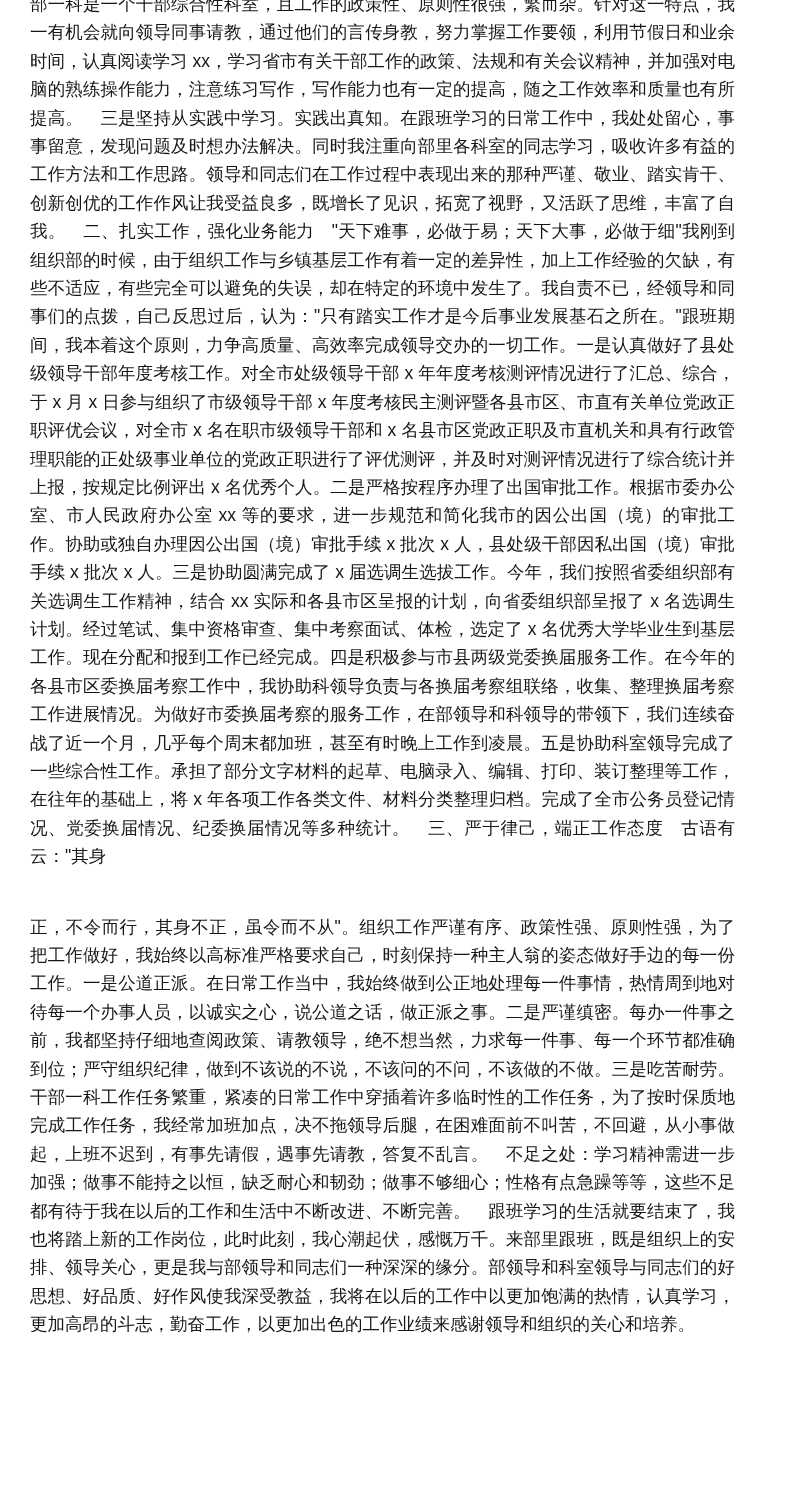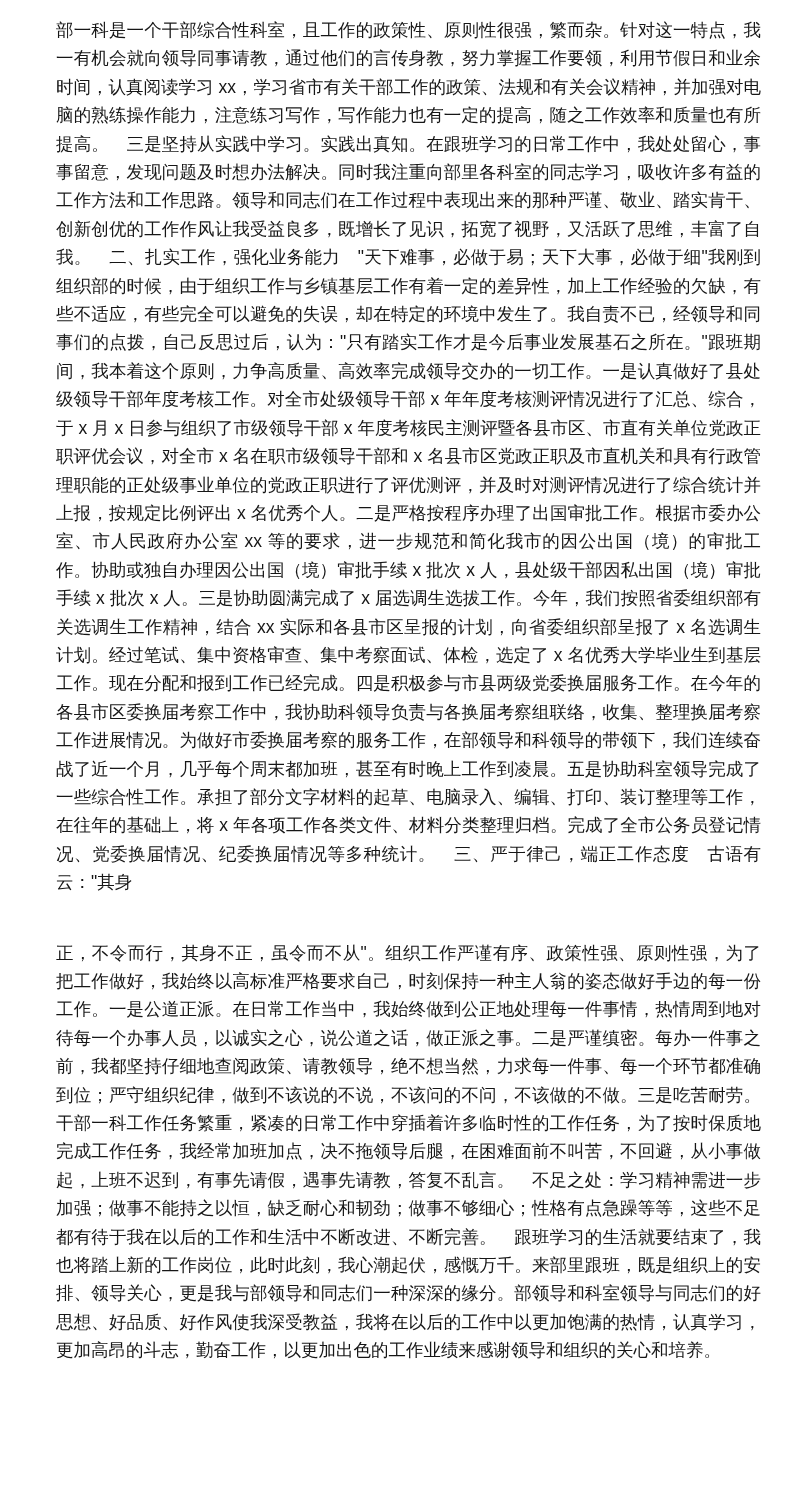--- a/index.html
+++ b/index.html
@@ -15,24 +15,23 @@
   }
   .page {
     width: 800px;
     height: 1504px;
     background: #ffffff;
     position: relative;
     overflow: hidden;
   }
   .text-area {
     position: absolute;
-    left: 56px;
+    left: 30px;
     top: 0;
     width: 705px;
-    margin-top: 26px;
   }
   p.report-text {
     margin: 0;
     color: #161616;
     font-size: 17.5px;
     line-height: 28.4px;
     text-align: justify;
     text-justify: inter-ideograph;
     word-break: break-all;
     overflow-wrap: anywhere;

